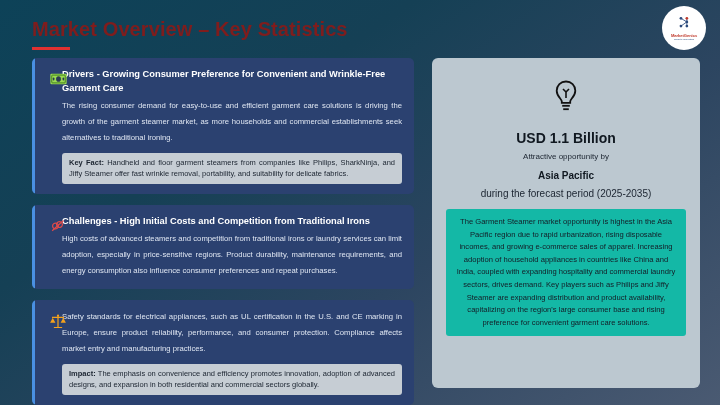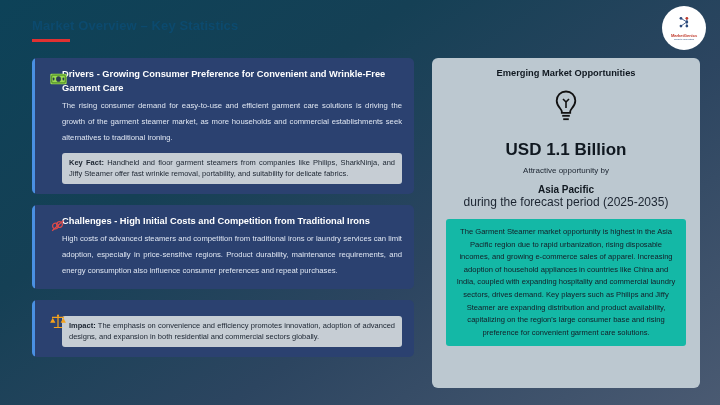--- a/index.html
+++ b/index.html
@@ -12,22 +12,22 @@
     background: linear-gradient(145deg, #0d4258 0%, #154055 32%, #2c4560 62%, #4a5a72 100%);
     position: relative;
   }
 
   
   #header {
     position: absolute;
     left: 32px; top: 18px;
   }
   #page-title {
-    color: #0c4a6e;
-    font-size: 13px;
+    color: #7f1d1d;
+    font-size: 20px;
     font-weight: bold;
     letter-spacing: 0.1px;
     white-space: nowrap;
   }
   #title-underline {
     width: 38px; height: 2.5px;
     background: #e03131;
     margin-top: 6px;
   }
 
@@ -127,38 +127,39 @@
     align-items: center;
   }
   #right-title {
     font-size: 9.3px;
     font-weight: bold;
     color: #101820;
     text-align: center;
   }
   #bulb-wrap { margin: 11px 0 13px; }
   #stat-value {
-    font-size: 17px;
+    font-size: 14px;
     font-weight: bold;
     color: #101820;
   }
   #stat-caption {
     font-size: 8px;
     color: #1b2430;
     margin-top: 6px;
   }
   #region-value {
     font-size: 10px;
     font-weight: bold;
     color: #101820;
     margin-top: 9px;
   }
   #forecast-note {
-    font-size: 12px;
+    font-size: 10px;
     color: #1b2430;
+    margin-top: 7px;
   }
   #summary-box {
     margin-top: 10px;
     width: 100%;
     background: #14b8a6;
     border-radius: 3px;
     padding: 7px 8px;
     font-size: 7.6px;
     line-height: 12.6px;
     color: #141c26;
@@ -229,30 +230,30 @@
     <div class="card-icon">
       <svg width="18" height="17" viewBox="0 0 24 22">
         <line x1="12" y1="3" x2="12" y2="19" stroke="#f5a21c" stroke-width="1.6"></line>
         <line x1="4" y1="5.5" x2="20" y2="5.5" stroke="#f5a21c" stroke-width="1.6"></line>
         <circle cx="12" cy="3" r="1.5" fill="#f5a21c"></circle>
         <line x1="6.5" y1="19" x2="17.5" y2="19" stroke="#f5a21c" stroke-width="1.6"></line>
         <path d="M1.5 12.5 L5 6 L8.5 12.5 Z" fill="#f5a21c"></path>
         <path d="M15.5 12.5 L19 6 L22.5 12.5 Z" fill="#f5a21c"></path>
       </svg>
     </div>
+    <div class="card-body">Safety standards for electrical appliances, such as UL certification in the U.S. and CE marking in Europe, ensure product reliability, performance, and consumer protection. Compliance affects market entry and manufacturing practices.</div>
     <div class="callout">
       <b>Impact:</b>
       <span>The emphasis on convenience and efficiency promotes innovation, adoption of advanced designs, and expansion in both residential and commercial sectors globally.</span>
     </div>
   </div>
 
 </div>
 
 <div id="right-panel">
-  <div id="right-title">Emerging Market Opportunities</div>
 
   <div id="bulb-wrap">
     <svg width="30" height="34" viewBox="0 0 30 34">
       <path d="M15 2.5c-5.3 0-9.3 4.1-9.3 9.2 0 3.5 1.9 5.9 3.5 7.8 0.9 1.1 1.6 2 1.6 3.1v1.2h8.4v-1.2c0-1.1 0.7-2 1.6-3.1 1.6-1.9 3.5-4.3 3.5-7.8 0-5.1-4-9.2-9.3-9.2z" fill="none" stroke="#111111" stroke-width="1.8"></path>
         <line x1="15" y1="13" x2="15" y2="19" stroke="#111111" stroke-width="1.6"></line>
         <line x1="15" y1="13" x2="12" y2="10" stroke="#111111" stroke-width="1.6"></line>
         <line x1="15" y1="13" x2="18" y2="10" stroke="#111111" stroke-width="1.6"></line>
       <line x1="11.2" y1="26.8" x2="18.8" y2="26.8" stroke="#111111" stroke-width="1.8"></line>
       <line x1="12.2" y1="30.2" x2="17.8" y2="30.2" stroke="#111111" stroke-width="1.8"></line>
     </svg>

